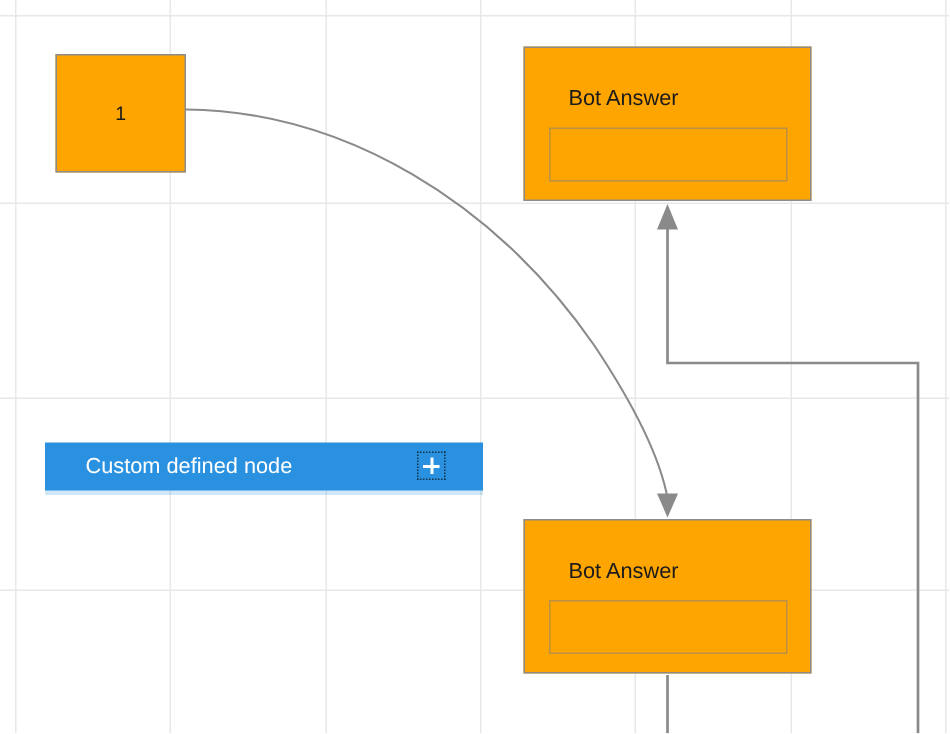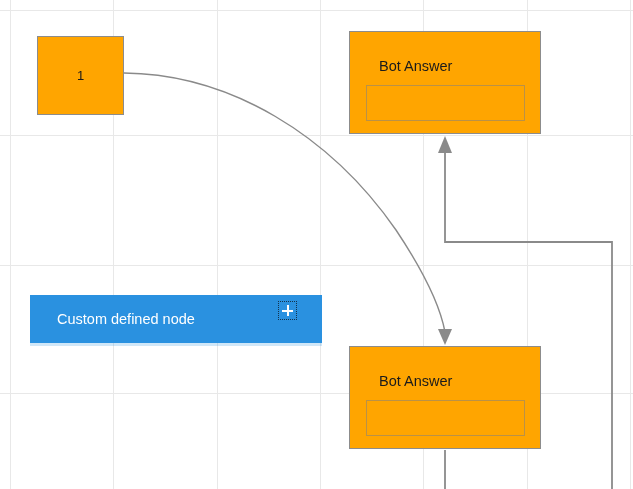--- a/index.html
+++ b/index.html
@@ -72,21 +72,21 @@
     box-sizing: border-box;
     border: 1px solid #c9a24a;
     border-color: rgba(130,130,130,0.55);
     background: transparent;
   }
   .palette-bar {
     position: absolute;
     left: 30px;
     top: 295px;
     width: 292px;
-    height: 48px;
+    height: 32px;
     background: #2a91e0;
     box-shadow: 0 3px 0 0 rgba(42,145,224,0.22);
     display: flex;
     align-items: center;
   }
   .palette-bar .palette-label {
     color: #ffffff;
     font-size: 14.5px;
     line-height: 1;
     margin-left: 27px;

